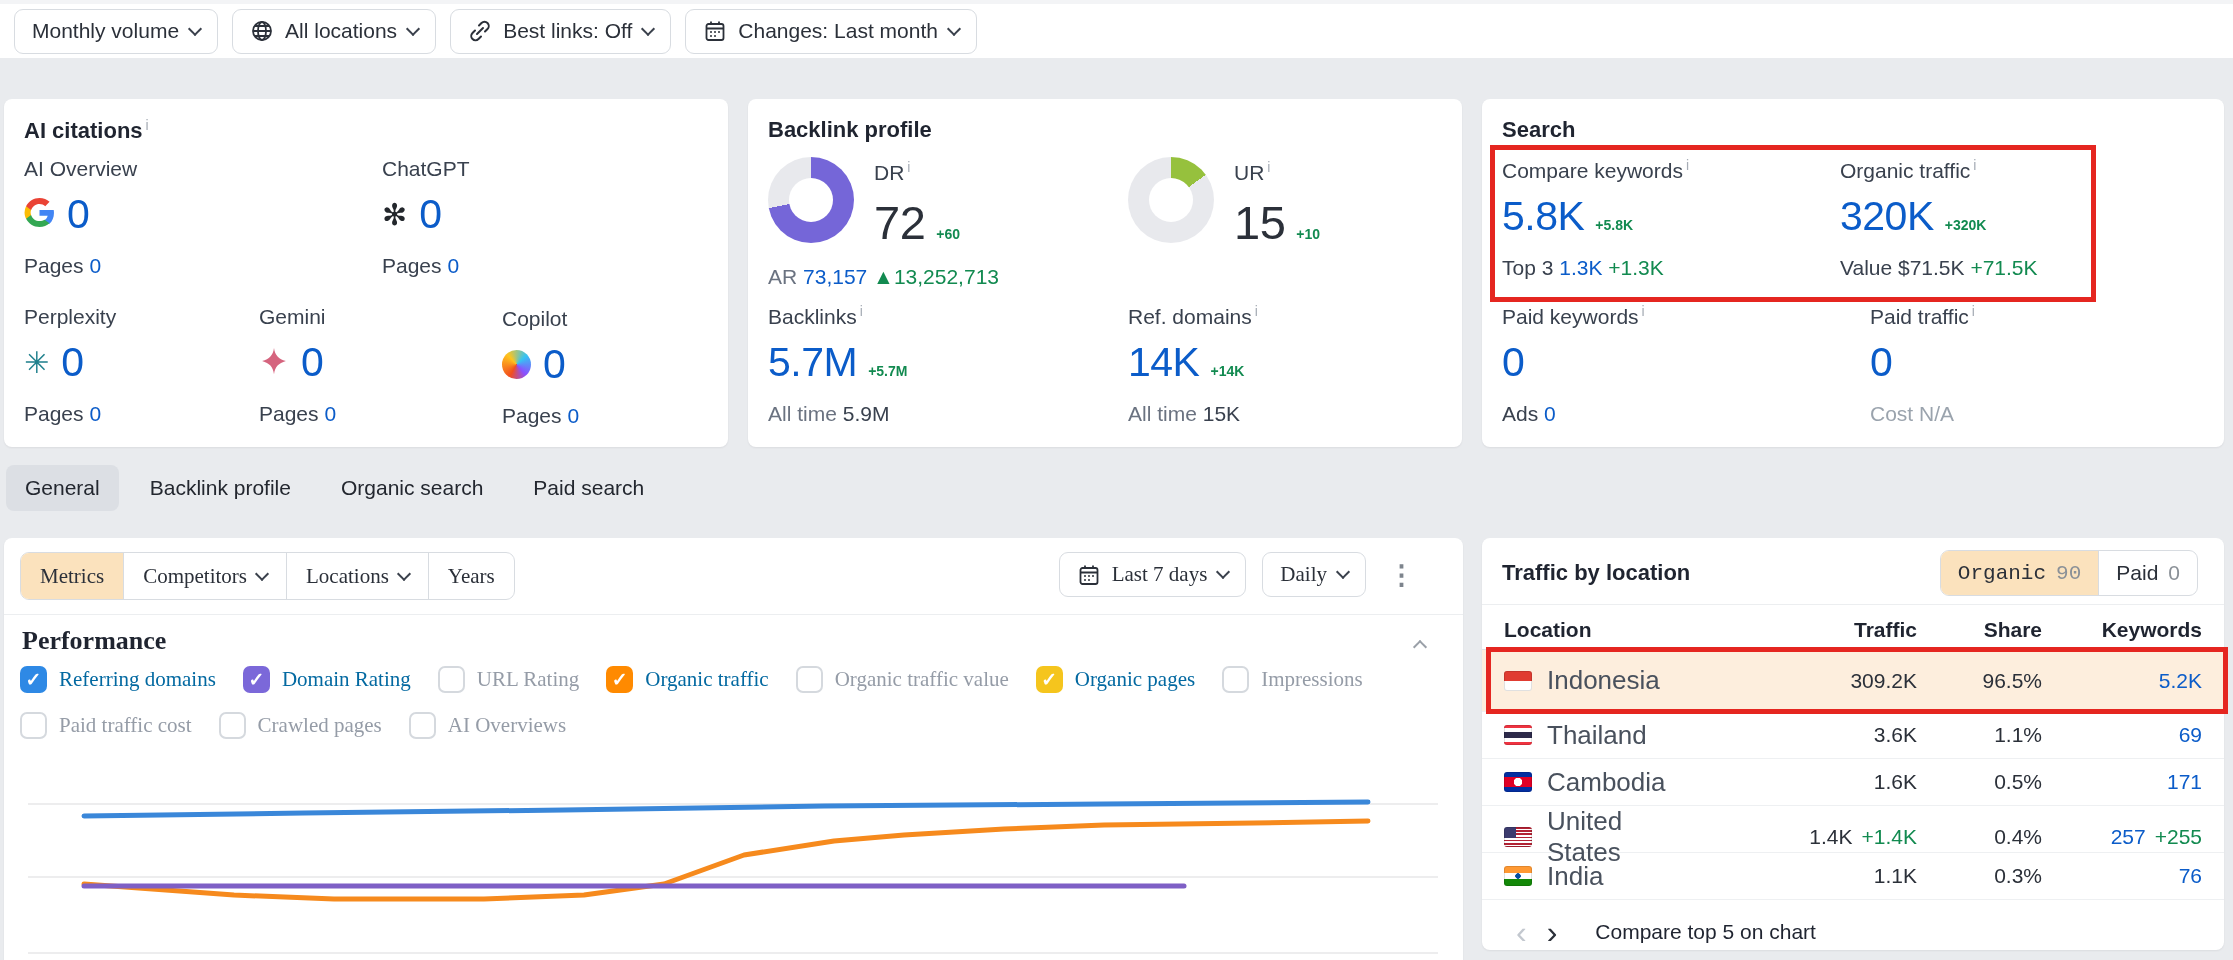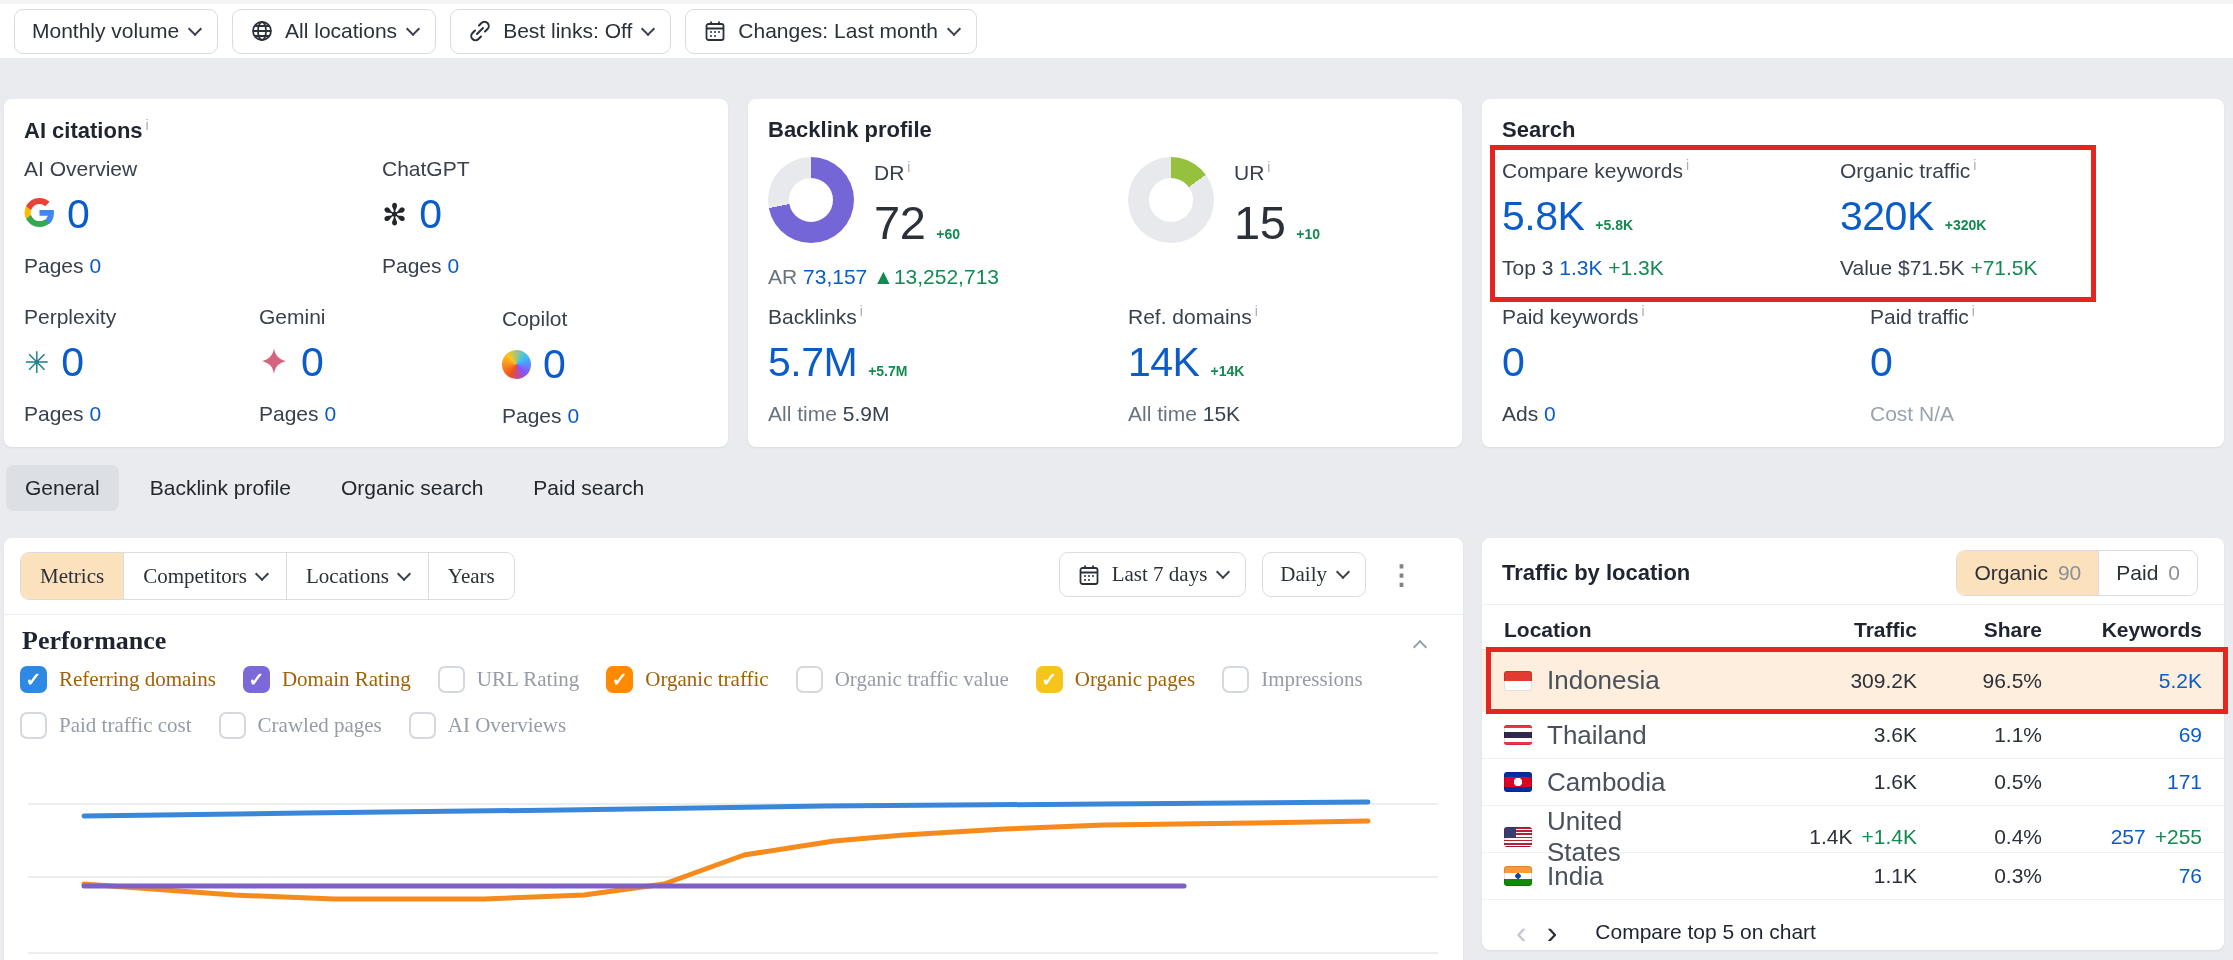--- a/index.html
+++ b/index.html
@@ -67,32 +67,32 @@
 
   .pdiv { position:absolute; left:0; top:76px; width:100%; height:1px; background:#eceef0; }
   .perf-title { position:absolute; left:18px; top:88px; font-size:26px; font-weight:700; color:#1f2430; }
   .collapse { position:absolute; right:38px; top:98px; cursor:pointer; }
 
   .cbrow { position:absolute; left:16px; display:flex; align-items:center; gap:27px; white-space:nowrap; }
   #cbrow1 { top:128px; } #cbrow2 { top:174px; }
   .cb { display:inline-flex; align-items:center; gap:12px; cursor:pointer; }
   .cbbox { width:27px; height:27px; border-radius:7px; border:2px solid #d5d9de; background:#fff;
            display:flex; align-items:center; justify-content:center; color:#fff; font-size:19px; font-weight:700; }
-  .cb .cb-label { font-size:21px; color:#a16207; }
+  .cb .cb-label { font-size:21px; color:#0369a1; }
 
   #perf-chart { position:absolute; left:0; top:227px; }
 
   
   .tl-title { position:absolute; left:20px; top:22px; font-size:22px; font-weight:700; color:#1f2430; }
   .toggle { position:absolute; right:26px; top:12px; display:inline-flex; border:1.5px solid #d8dce1;
             border-radius:9px; overflow:hidden; }
   .tg { display:flex; align-items:center; gap:10px; height:44px; padding:0 17px; font-size:21px;
         color:#2b3039; cursor:pointer; border-left:1.5px solid #d8dce1; }
   .tg:first-child { border-left:none; }
-  .tg.active { background:#fbe2bd; }
+  .tg.active { background:#fbe2bd;font-family:Liberation Mono, monospace; }
   .tg .cnt { color:#8a9097; }
   .tldiv { position:absolute; left:0; top:66px; width:100%; height:1px; background:#eceef0; }
 
   .tl-grid { display:grid; grid-template-columns:1fr 235px 125px 160px; align-items:center;
              padding:0 22px 0 22px; }
   .tl-head { position:absolute; left:0; right:0; top:72px; height:40px; font-size:21px; font-weight:700;
              color:#1f2430; border-bottom:1px solid #dfe2e6; }
   .tl-head .r { text-align:right; }
   .tl-rows { position:absolute; left:0; right:0; top:112px; }
   .trow { height:47px; border-bottom:1px solid #eef0f2; cursor:pointer; }

